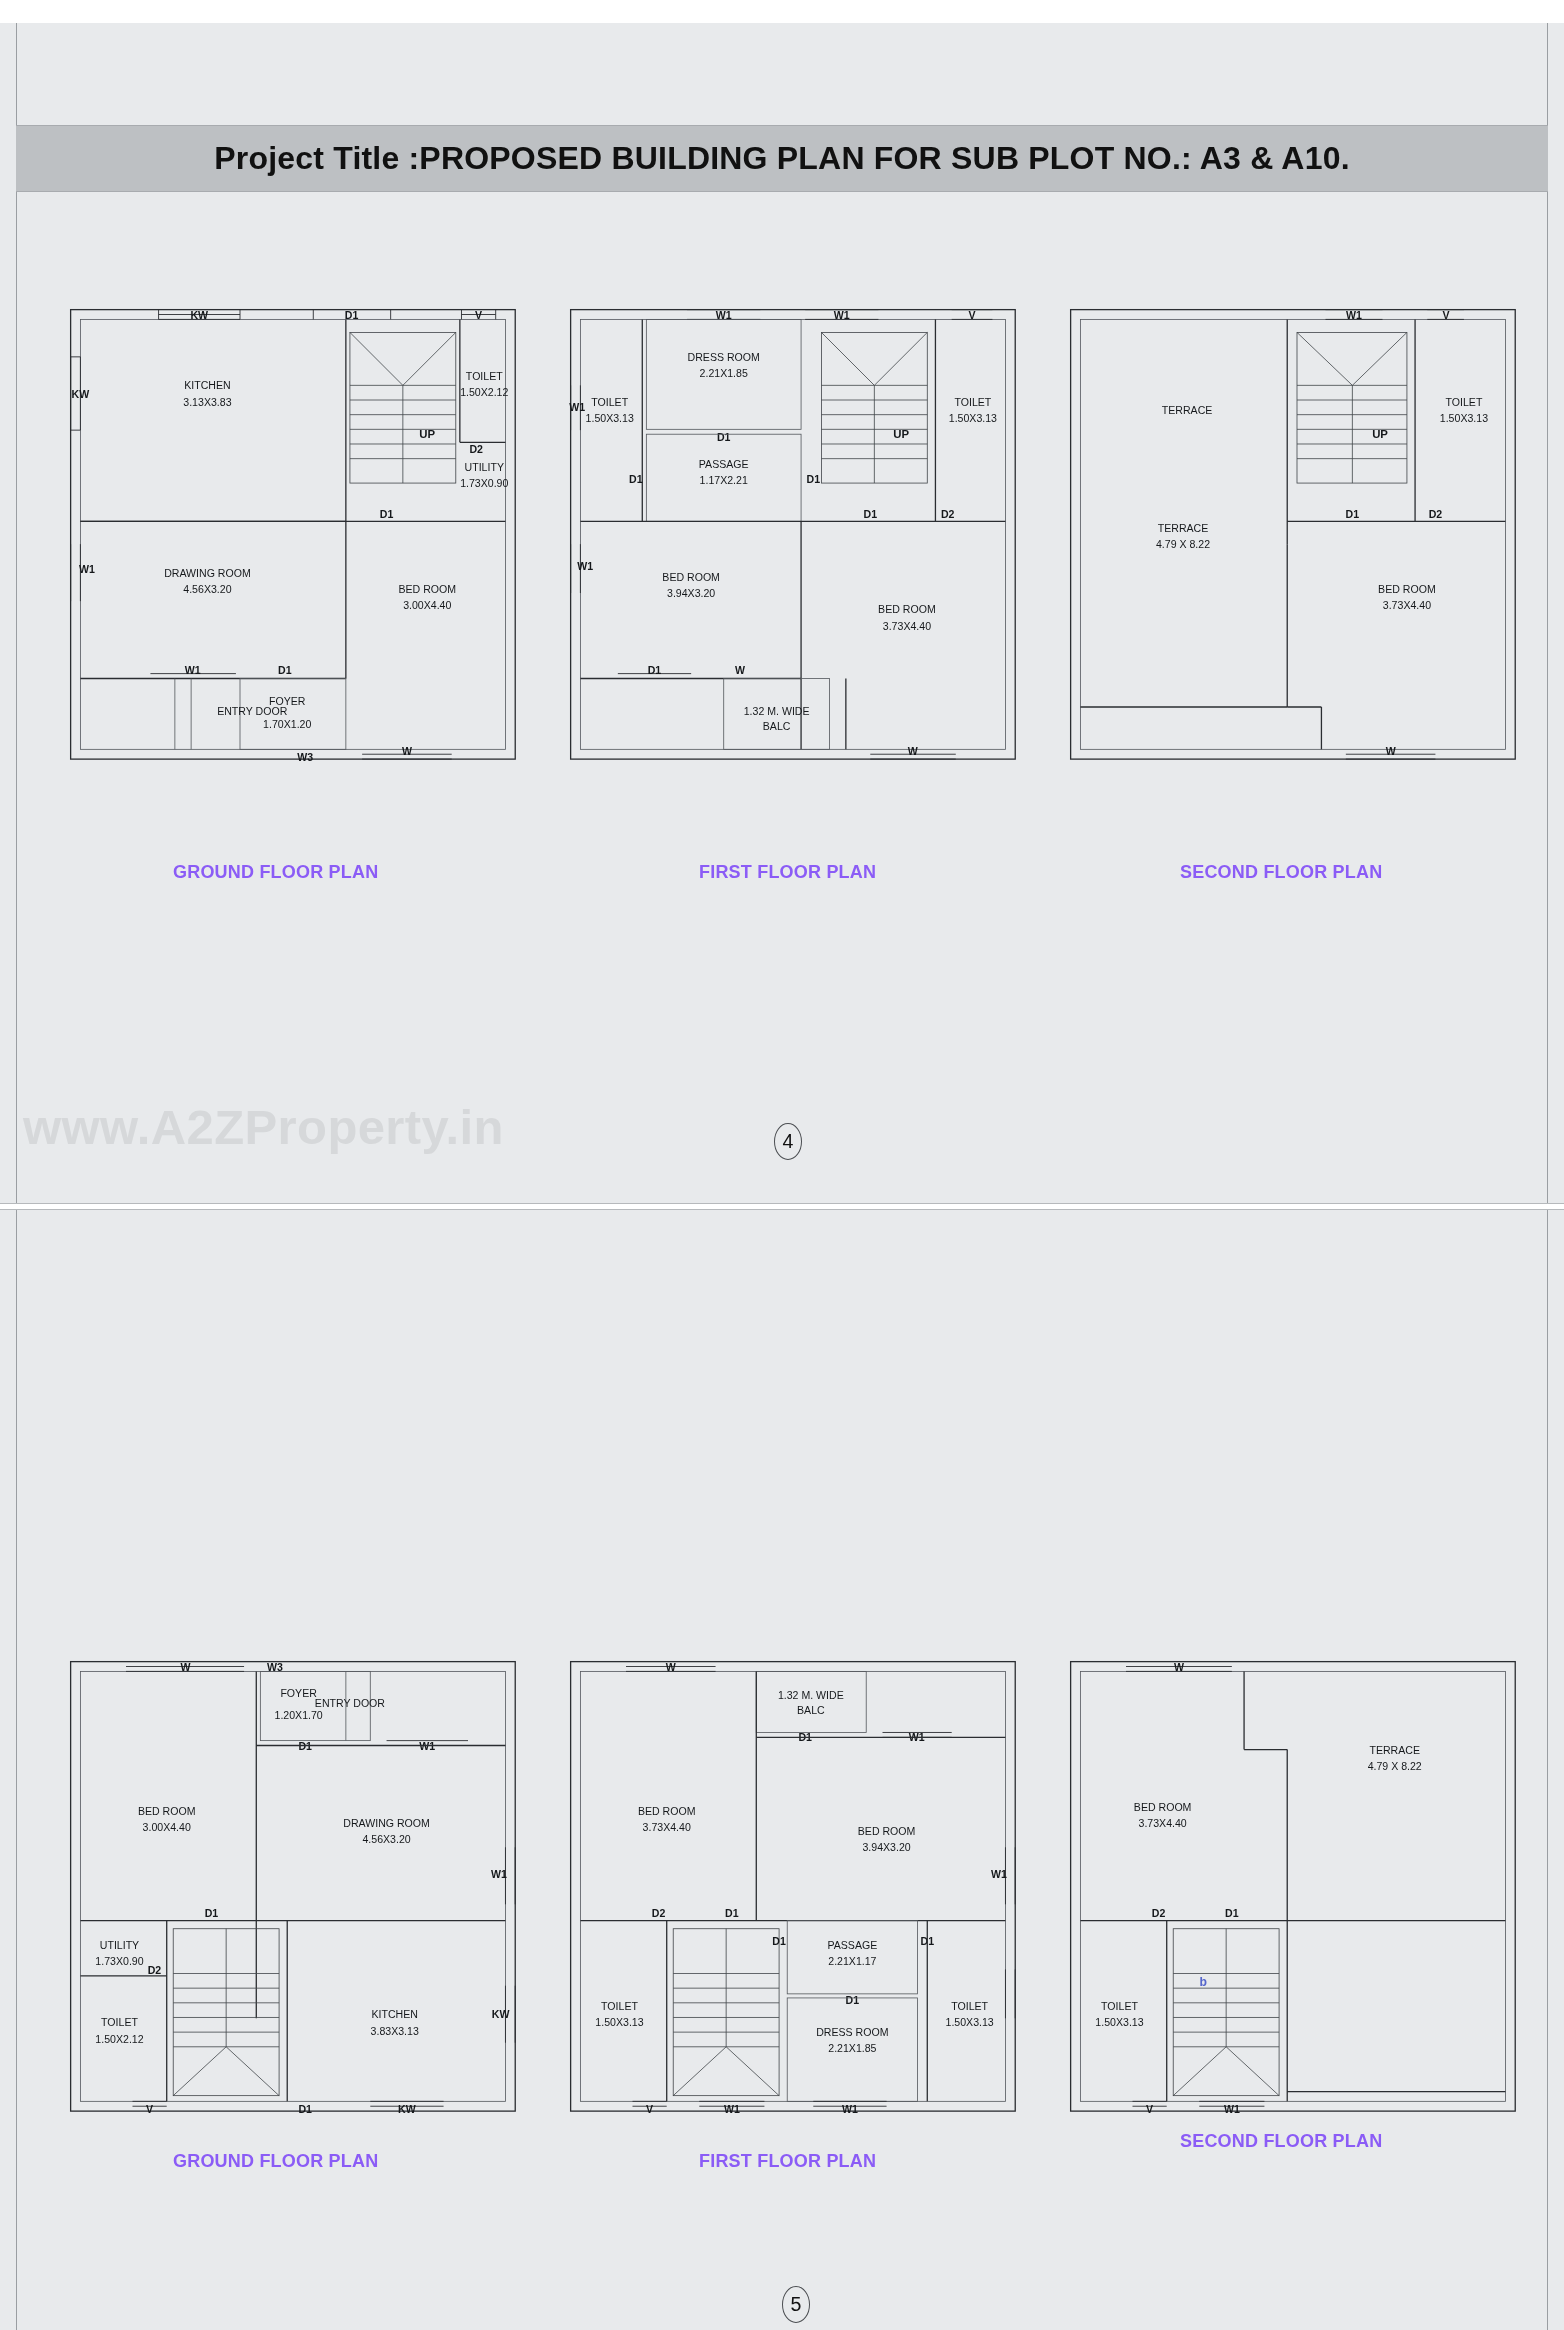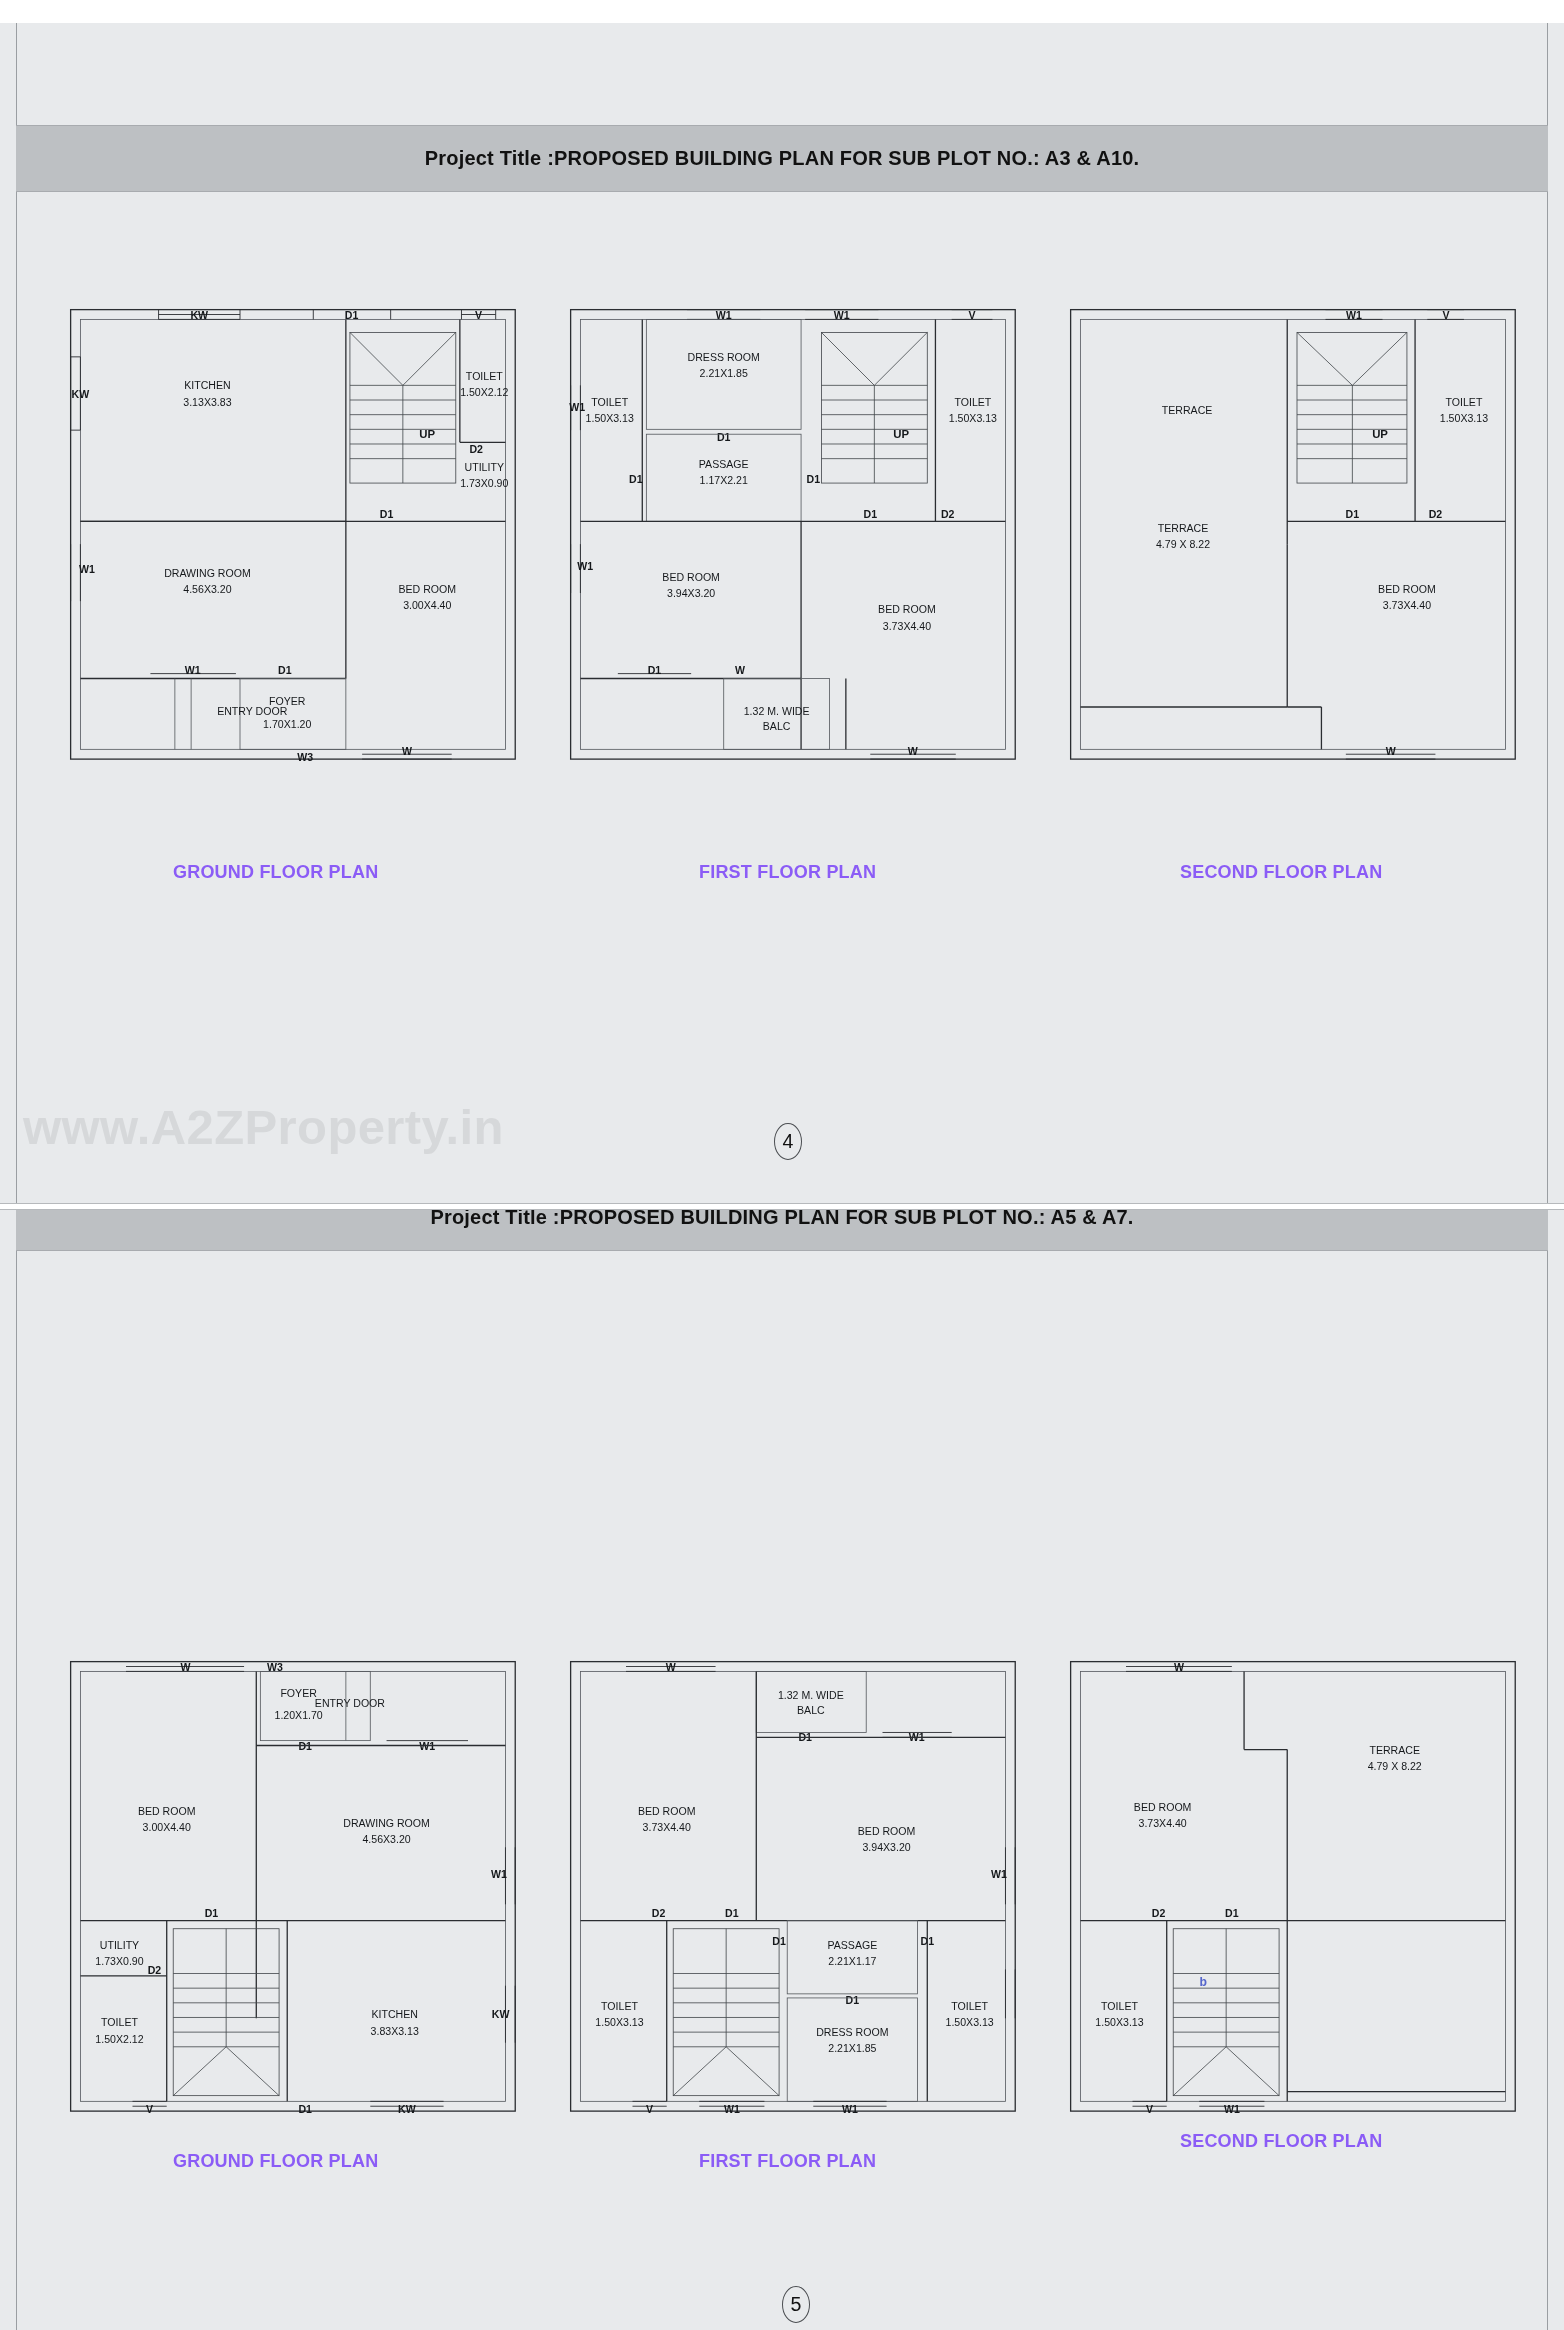--- a/index.html
+++ b/index.html
@@ -28,21 +28,21 @@
     position: absolute;
     left: 16.3px; right: 16.3px;
     height: 67px;
     background: #bdc0c3;
     border-top: 0.8px solid #a8abaf;
     border-bottom: 0.8px solid #a8abaf;
     display: flex; align-items: center; justify-content: center;
     z-index: 6;
   }
   .title-band .title-text {
-    font-size: 20px; font-weight: bold; color: #111;
+    font-size: 32px; font-weight: bold; color: #111;
     letter-spacing: 0.2px; white-space: nowrap;
   }
   .cap {
     position: absolute;
     font-size: 18px; font-weight: bold; color: #8b5cf6;
     letter-spacing: 0.2px; white-space: nowrap;
   }
   .wm-text {
     position: absolute;
     font-size: 49px; font-weight: 600;
@@ -339,23 +339,20 @@
     </svg>
   </div>
   <div class="cap" style="left:1180px; top:839px;">SECOND FLOOR PLAN</div>
 </div>
 
 <div class="divider" style="position:relative; height:6.5px; background:#fff; border-top:1.6px solid #b6b9bc; border-bottom:1.6px solid #b6b9bc;"></div>
 
 <div class="page sheet2">
   <div class="page-inner"></div>
 
-  <div class="title-band" style="top:-26px;">
-    <span class="title-text">Project Title :PROPOSED BUILDING PLAN FOR SUB PLOT NO.: A5 &amp; A7.</span>
-  </div>
 
   <div class="pagenum" style="left:782px; top:1076px;">5</div>
 
   <div class="plan" style="left:69px; top:450px;">
     <svg width="456" height="456" viewBox="0 0 560 560">
       <rect class="w" x="2" y="2" width="546" height="552"></rect>
       <rect class="wt" x="14" y="14" width="522" height="528"></rect>
       <g class="op">
           <line x1="70" y1="8" x2="215" y2="8"></line>
           <line x1="70" y1="14" x2="215" y2="14"></line>

